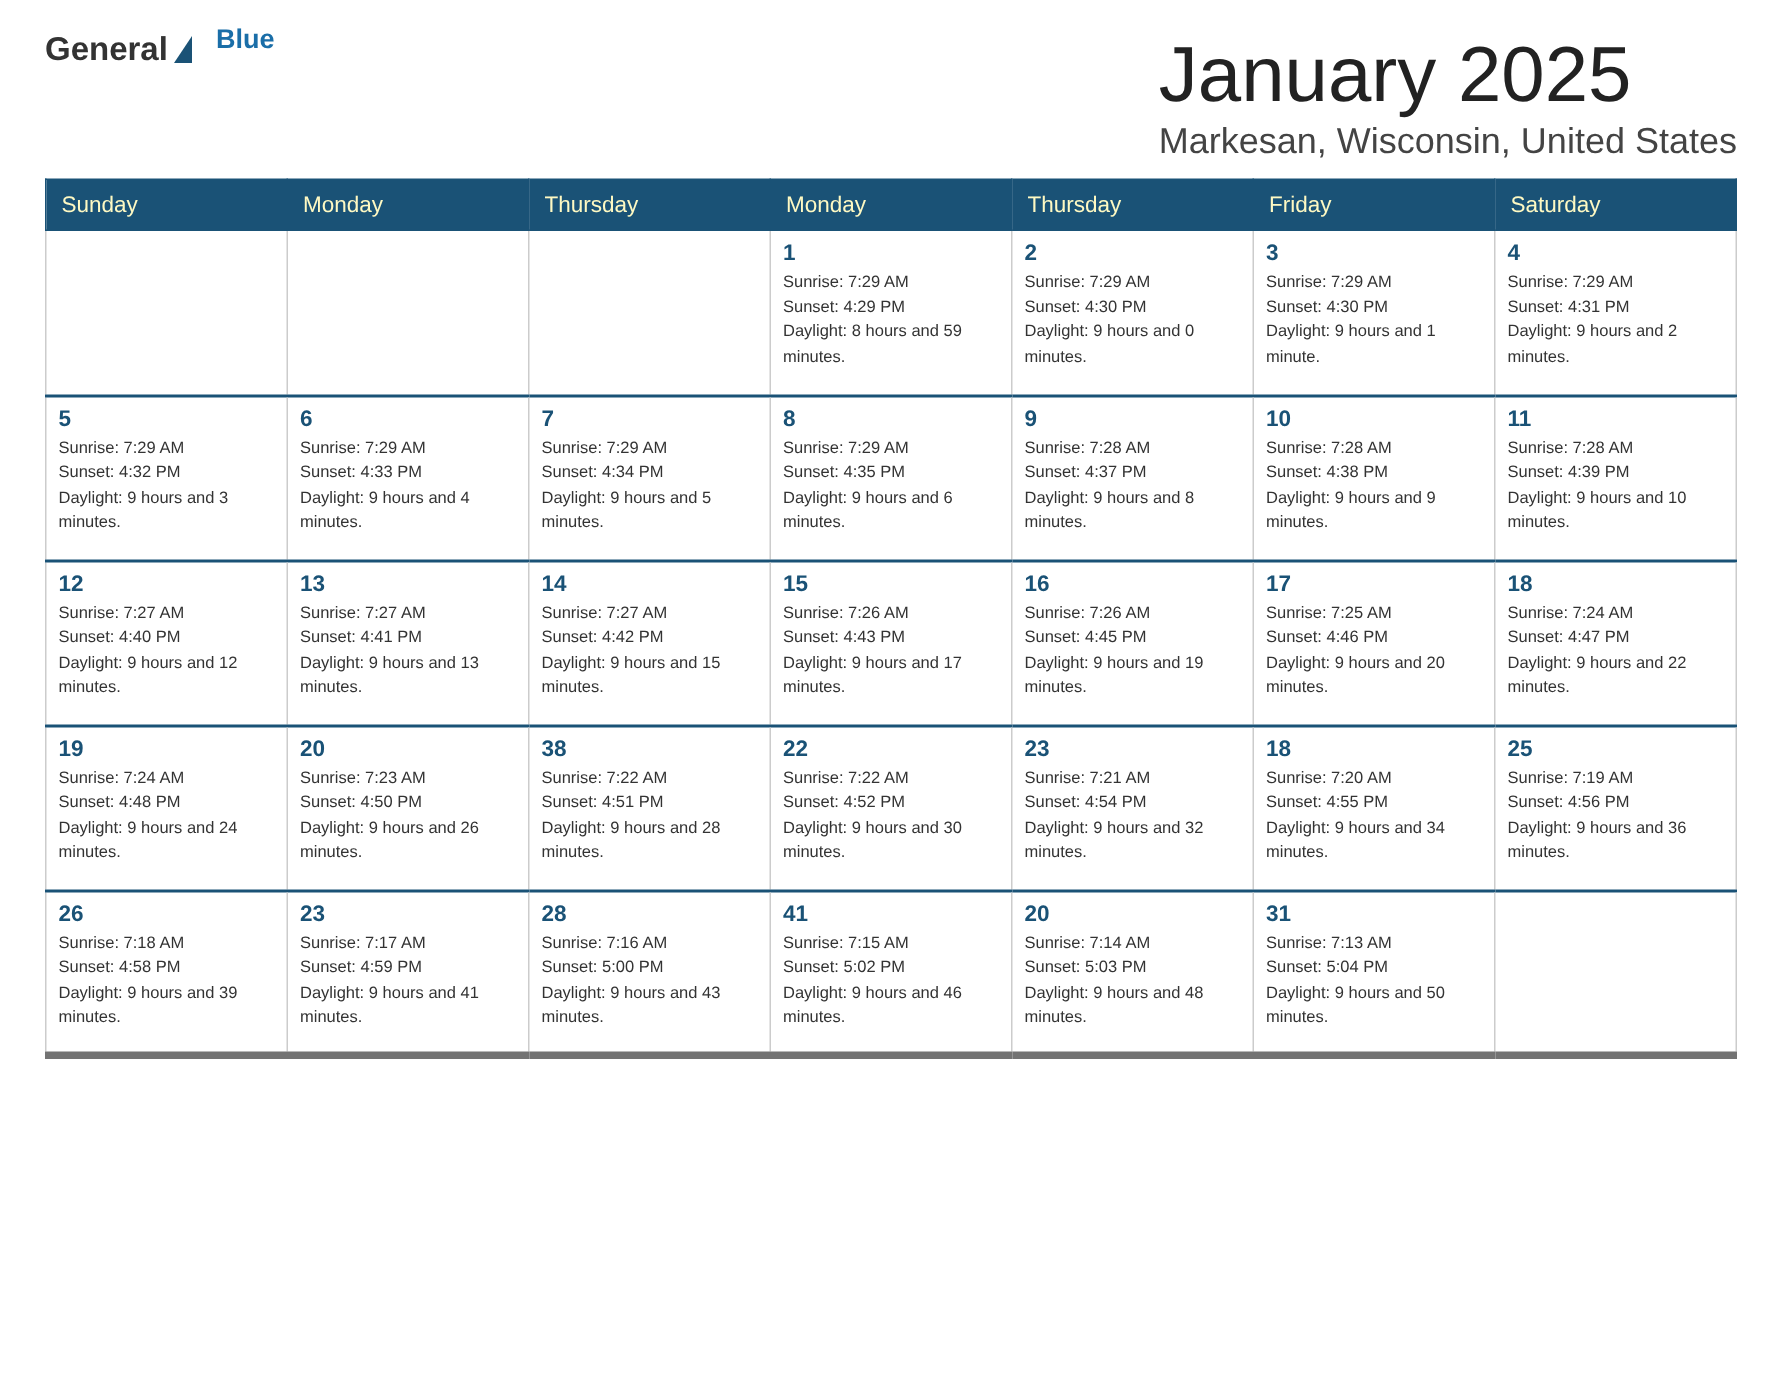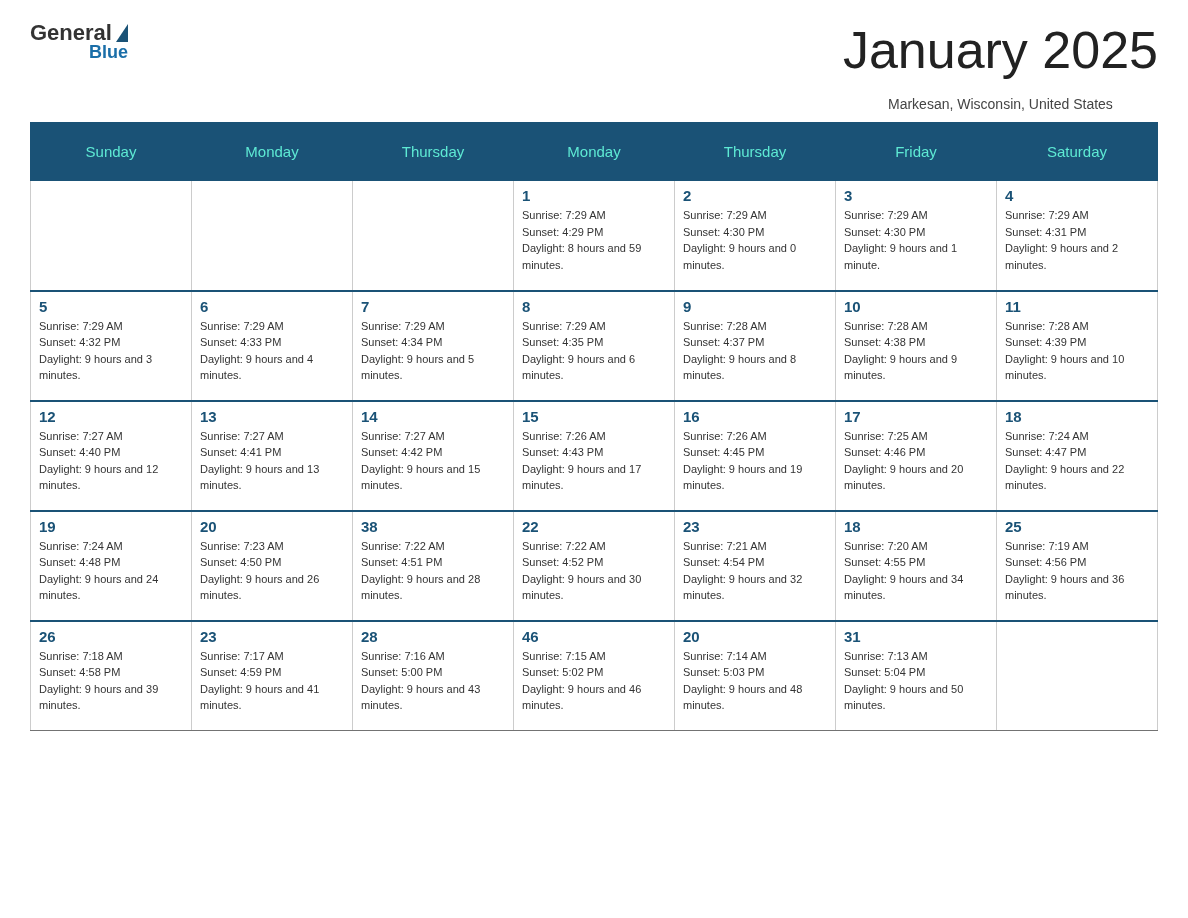--- a/index.html
+++ b/index.html
@@ -11,22 +11,23 @@
       min-height: 918px;
     }
     .header {
       display: flex;
       justify-content: space-between;
       align-items: flex-start;
       margin-bottom: 10px;
     }
     .logo {
       display: flex;
-      flex-direction: column;
-      align-items: flex-end;
+      flex-direction: row;
+      align-items: flex-start;
+      gap: 14px;
     }
     .logo-top {
       display: flex;
       align-items: center;
     }
     .logo-general {
       font-size: 22px;
       font-weight: bold;
       color: #333;
     }
@@ -39,42 +40,42 @@
       margin-bottom: 0;
     }
     .logo-blue {
       font-size: 18px;
       font-weight: bold;
       color: #1a6ea8;
       margin-top: -4px;
       margin-left: 2px;
     }
     .title-section {
-      text-align: center;
+      text-align: left;
     }
     .month-title {
       font-size: 52px;
       font-weight: normal;
       color: #222;
     }
     .location-title {
-      font-size: 14px;
+      font-size: 24px;
       color: #444;
-      margin-top: 16px;
+      margin-top: 1px;
     }
     .calendar {
       width: 100%;
       border-collapse: collapse;
       margin-top: 10px;
     }
     .calendar th {
       background-color: #1a5276;
-      color: #5eead4;
-      padding: 20px 10px;
-      text-align: center;
+      color: #fef9c3;
+      padding: 8px 10px;
+      text-align: left;
       font-size: 15px;
       font-weight: normal;
       border: 1px solid #1a5276;
     }
     .calendar td {
       vertical-align: top;
       padding: 6px 8px;
       border: 1px solid #ccc;
       width: 14.28%;
       height: 110px;
@@ -87,21 +88,21 @@
       font-weight: bold;
       margin-bottom: 3px;
       display: block;
     }
     .day-info {
       font-size: 11px;
       color: #333;
       line-height: 1.5;
     }
     .calendar tr:last-child td {
-      border-bottom: 1px solid #737373;
+      border-bottom: 5px solid #737373;
     }
     .row-divider td {
       border-top: 2px solid #1a5276;
     }
   </style>
 </head>
 <body>
 
 <div class="header">
   <div class="logo">
@@ -248,21 +249,21 @@
         </td>
         <td>
           <span class="day-number">23</span>
           <div class="day-info">Sunrise: 7:17 AM<br>Sunset: 4:59 PM<br>Daylight: 9 hours and 41 minutes.</div>
         </td>
         <td>
           <span class="day-number">28</span>
           <div class="day-info">Sunrise: 7:16 AM<br>Sunset: 5:00 PM<br>Daylight: 9 hours and 43 minutes.</div>
         </td>
         <td>
-          <span class="day-number">46</span>
+          <span class="day-number">41</span>
           <div class="day-info">Sunrise: 7:15 AM<br>Sunset: 5:02 PM<br>Daylight: 9 hours and 46 minutes.</div>
         </td>
         <td>
           <span class="day-number">20</span>
           <div class="day-info">Sunrise: 7:14 AM<br>Sunset: 5:03 PM<br>Daylight: 9 hours and 48 minutes.</div>
         </td>
         <td>
           <span class="day-number">31</span>
           <div class="day-info">Sunrise: 7:13 AM<br>Sunset: 5:04 PM<br>Daylight: 9 hours and 50 minutes.</div>
         </td>

